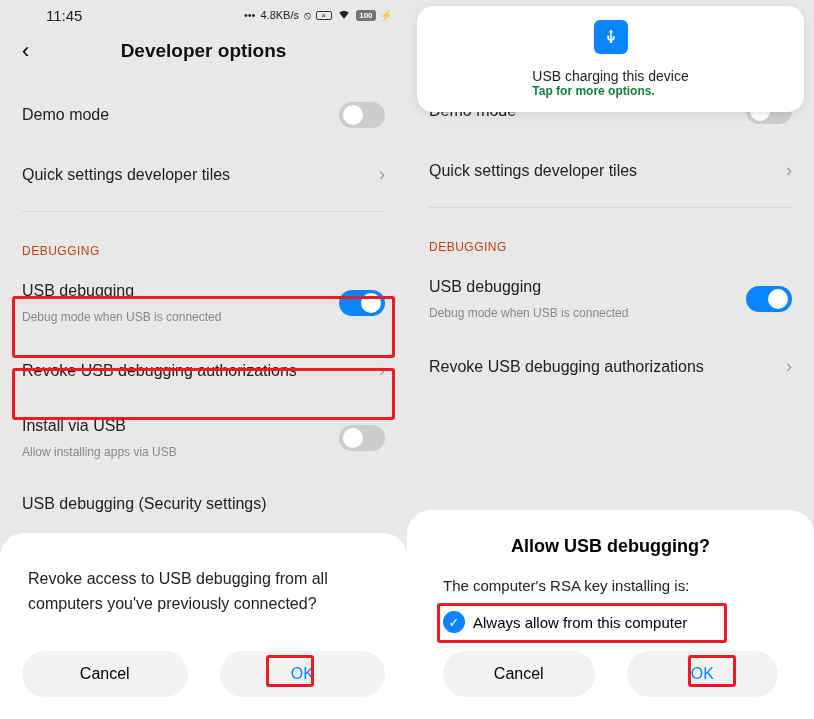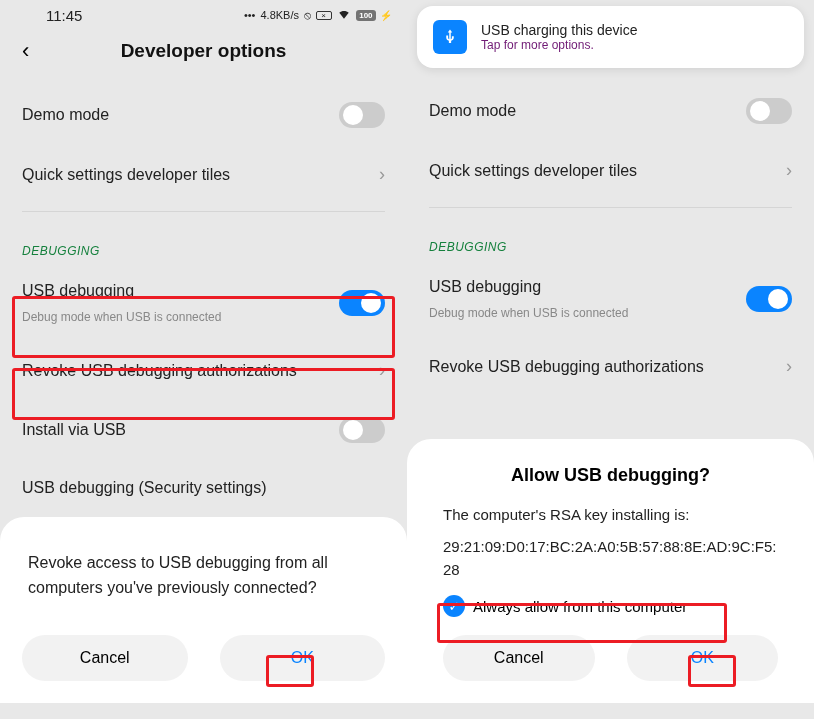--- a/index.html
+++ b/index.html
@@ -23,39 +23,39 @@
   .row-title { font-size: 16px; color: #222; }
   .row-sub { font-size: 12px; color: #888; margin-top: 10px; }
   .chevron { font-size: 18px; color: #999; }
   
   .toggle { width: 46px; height: 26px; border-radius: 13px; background: #ccc; position: relative; }
   .toggle::after { content: ''; width: 20px; height: 20px; border-radius: 50%; background: #fff; position: absolute; top: 3px; left: 4px; }
   .toggle.on { background: #0a84ff; }
   .toggle.on::after { left: auto; right: 4px; }
   
   .divider { height: 1px; background: #d5d5d5; margin: 8px 0; }
-  .section-label { font-size: 12px; color: #15803d; letter-spacing: 0.5px; padding: 24px 0 6px; font-style: italic; }
+  .section-label { font-size: 12px; color: #c2410c; letter-spacing: 0.5px; padding: 24px 0 6px; }
   
   .red-box { border: 3px solid #ec1c24; border-radius: 3px; position: absolute; pointer-events: none; }
   
   
-  .sheet { position: absolute; left: 0; right: 0; bottom: 16px; background: #fff; border-radius: 24px 24px 0 0; padding: 22px; }
+  .sheet { position: absolute; left: 0; right: 0; bottom: 0; background: #fff; border-radius: 24px 24px 0 0; padding: 22px; }
   .sheet-title { font-size: 18px; font-weight: 600; text-align: center; margin-bottom: 18px; }
   .sheet-text { font-size: 15px; color: #222; line-height: 1.5; margin-bottom: 10px; }
   .checkbox-row { display: flex; align-items: center; gap: 8px; margin: 14px 0 18px; }
   .checkbox { width: 22px; height: 22px; border-radius: 50%; background: #0a84ff; display: flex; align-items: center; justify-content: center; color: #fff; font-size: 13px; }
   .btn-row { display: flex; gap: 32px; }
   .btn { flex: 1; padding: 14px 0; border-radius: 26px; background: #f2f2f2; text-align: center; font-size: 16px; }
   .btn.primary { color: #0a84ff; font-weight: 500; }
   
   
-  .notif { position: absolute; top: 6px; left: 10px; right: 10px; background: #fff; border-radius: 16px; padding: 14px 16px; display: flex; gap: 14px; align-items: center; box-shadow: 0 2px 10px rgba(0,0,0,0.1); }
+  .notif { position: absolute; top: 6px; left: 10px; right: 10px; background: #fff; border-radius: 16px; padding: 14px 16px; display: flex; gap: 14px; align-items: center; box-shadow: 0 2px 10px rgba(0,0,0,0.1); flex-direction: column; }
   .notif-icon { width: 34px; height: 34px; background: #0a84ff; border-radius: 6px; display: flex; align-items: center; justify-content: center; color: #fff; font-size: 18px; }
   .notif-title { font-size: 14px; color: #222; font-weight: 500; }
-  .notif-sub { font-size: 12px; color: #701a75; }
+  .notif-sub { font-size: 12px; color: #15803d; font-weight: bold; }
   
   svg.status-icon { width: 14px; height: 14px; }
 </style>
 </head>
 <body>
 
 <div class="phone">
   <div class="status-bar">
     <div class="status-left">11:45</div>
     <div class="status-right">
@@ -96,20 +96,21 @@
       </div>
       <div class="toggle on"></div>
     </div>
     <div class="row">
       <div class="row-title">Revoke USB debugging authorizations</div>
       <div class="chevron">›</div>
     </div>
     <div class="row">
       <div class="row-main">
         <div class="row-title">Install via USB</div>
+        <div class="row-sub">Allow installing apps via USB</div>
       </div>
       <div class="toggle"></div>
     </div>
     <div class="row">
       <div class="row-title">USB debugging (Security settings)</div>
     </div>
   </div>
 
   <div class="red-box" style="top:296px;left:12px;right:12px;height:62px"></div>
   <div class="red-box" style="top:368px;left:12px;right:12px;height:52px"></div>
@@ -161,21 +162,20 @@
     </div>
     <div>
       <div class="notif-title">USB charging this device</div>
       <div class="notif-sub">Tap for more options.</div>
     </div>
   </div>
 
   <div class="sheet" style="padding:26px 36px 22px">
     <div class="sheet-title">Allow USB debugging?</div>
     <div class="sheet-text">The computer's RSA key installing is:</div>
-    <div class="sheet-text" style="word-break:break-all">29:21:09:D0:17:BC:2A:A0:5B:57:88:8E:AD:9C:F5:28</div>
     <div class="checkbox-row">
       <div class="checkbox">✓</div>
       <div style="font-size:15px">Always allow from this computer</div>
     </div>
     <div class="btn-row">
       <div class="btn">Cancel</div>
       <div class="btn primary">OK</div>
     </div>
   </div>
   <div class="red-box" style="bottom:76px;left:30px;width:290px;height:40px"></div>

